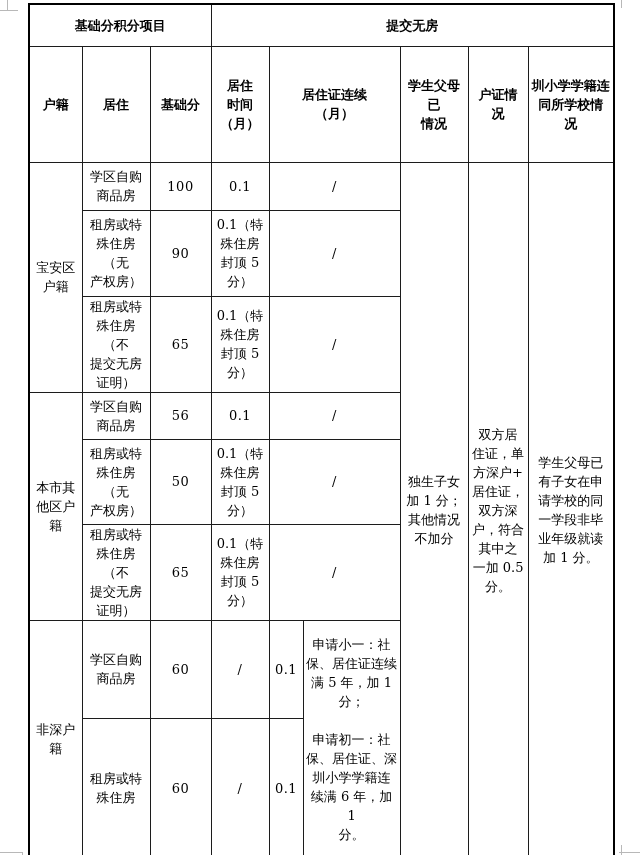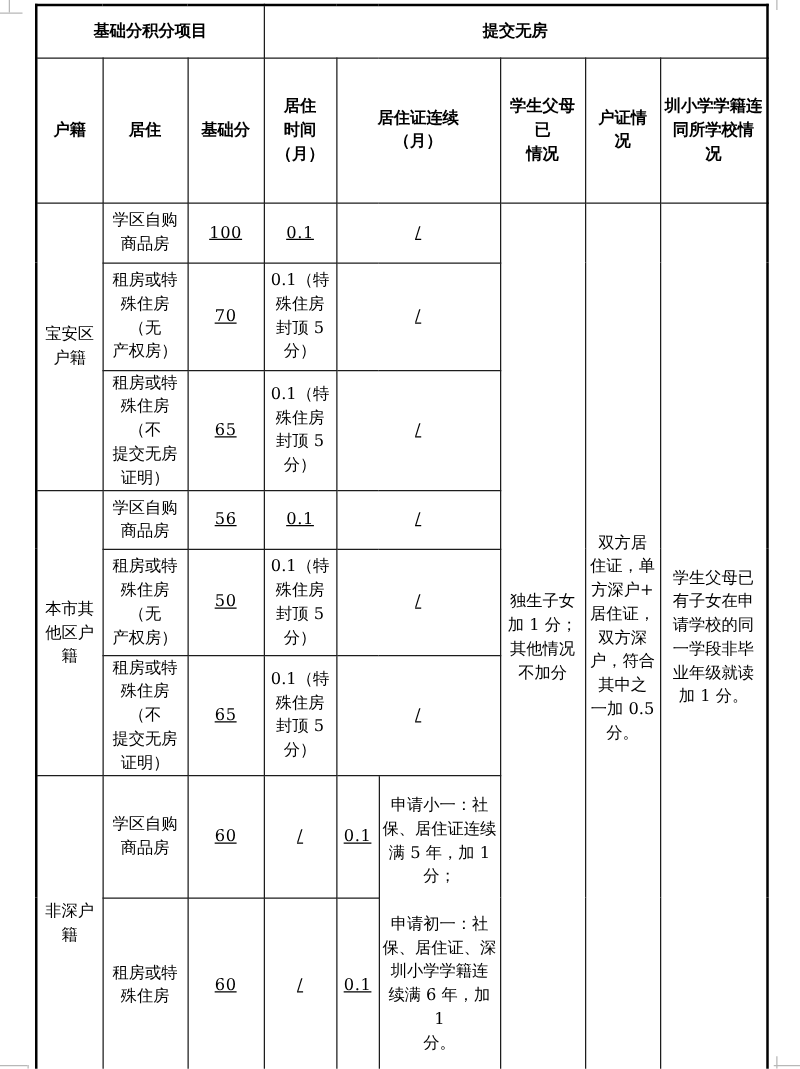--- a/index.html
+++ b/index.html
@@ -40,21 +40,20 @@
     font-weight: bold;
     font-size: 14px;
   }
   td.col-hd {
     font-weight: bold;
     font-size: 13px;
   }
   td.num {
     font-size: 12px;
     letter-spacing: 0.5px;
-    text-decoration: underline;
   }
   td.note-left {
     text-align: left;
     padding: 0 3px;
   }
   td.note-center {
     text-align: center;
     padding: 0 1px;
   }
   tr.r-h1 { height: 42px; }
@@ -154,21 +153,21 @@
 有子女在申
 请学校的同
 一学段非毕
 业年级就读
 加 1 分。</td>
     </tr>
     <tr class="r-2">
       <td>租房或特
 殊住房（无
 产权房）</td>
-      <td class="num">70</td>
+      <td class="num">90</td>
       <td>0.1（特
 殊住房
 封顶 5
 分）</td>
       <td colspan="2" class="num">/</td>
     </tr>
     <tr class="r-3">
       <td>租房或特
 殊住房（不
 提交无房

